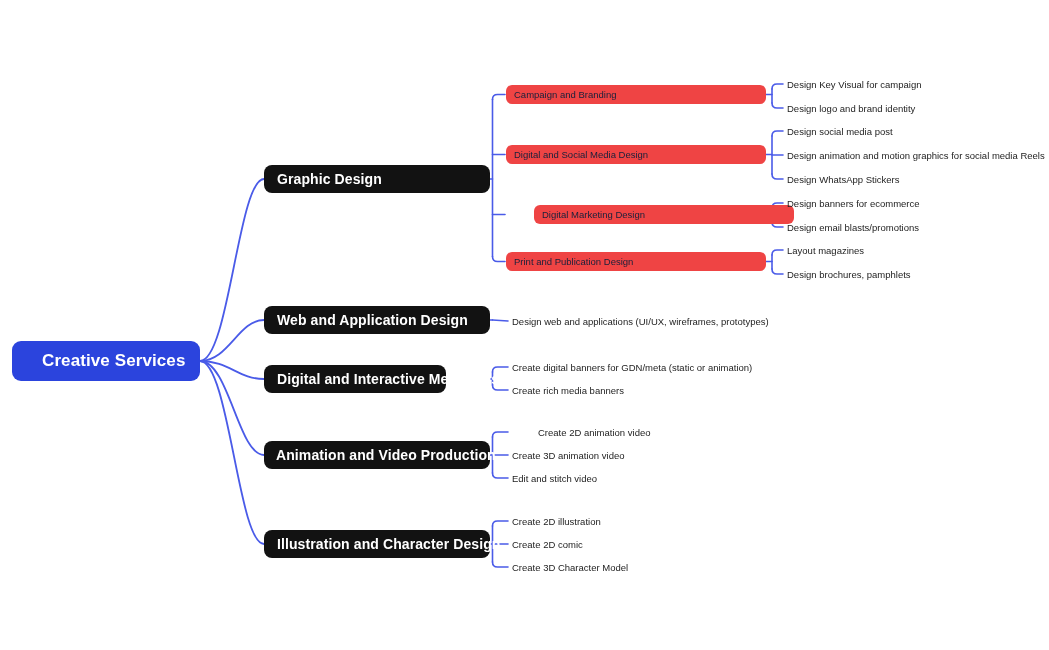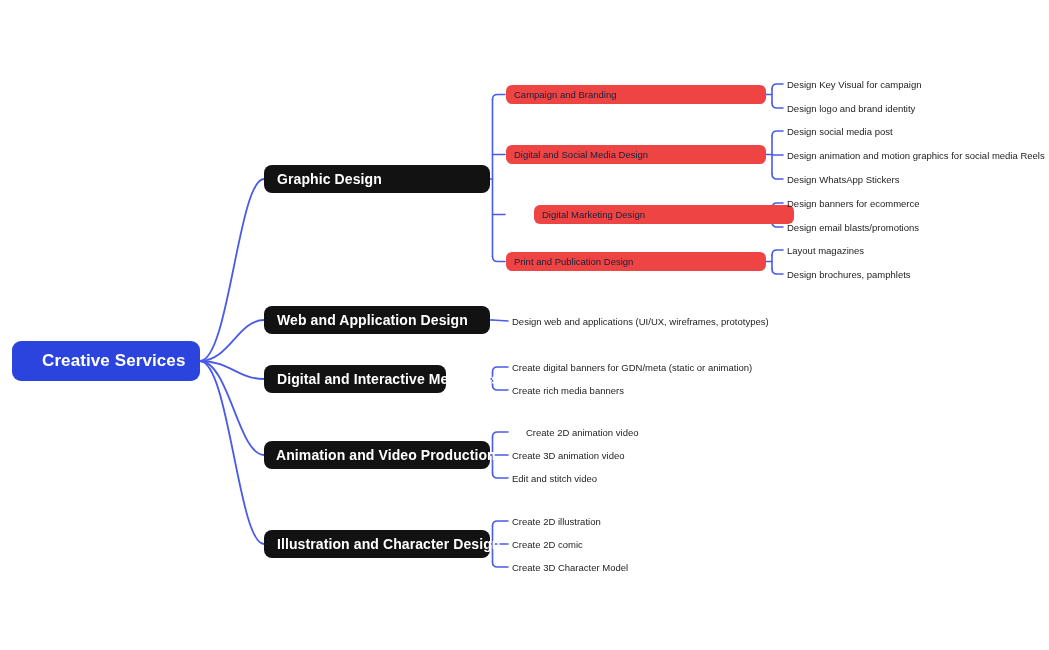--- a/index.html
+++ b/index.html
@@ -182,21 +182,21 @@
       </div>
       <div class="node node-l3" style="left: 512px; top: 360px; height: 14px;">
         <span>Create digital banners for GDN/meta (static or animation)</span>
       </div>
       <div class="node node-l3" style="left: 512px; top: 383px; height: 14px;">
         <span>Create rich media banners</span>
       </div>
       <div class="node node-l1" style="left: 264px; top: 441px; width: 226px; height: 28px; padding-left: 12px;">
         <span>Animation and Video Production</span>
       </div>
-      <div class="node node-l3" style="left: 526px; top: 425px; height: 14px;">
+      <div class="node node-l3" style="left: 538px; top: 425px; height: 14px;">
         <span>Create 2D animation video</span>
       </div>
       <div class="node node-l3" style="left: 512px; top: 448px; height: 14px;">
         <span>Create 3D animation video</span>
       </div>
       <div class="node node-l3" style="left: 512px; top: 471px; height: 14px;">
         <span>Edit and stitch video</span>
       </div>
       <div class="node node-l1" style="left: 264px; top: 530px; width: 226px; height: 28px;">
         <span>Illustration and Character Design</span>

